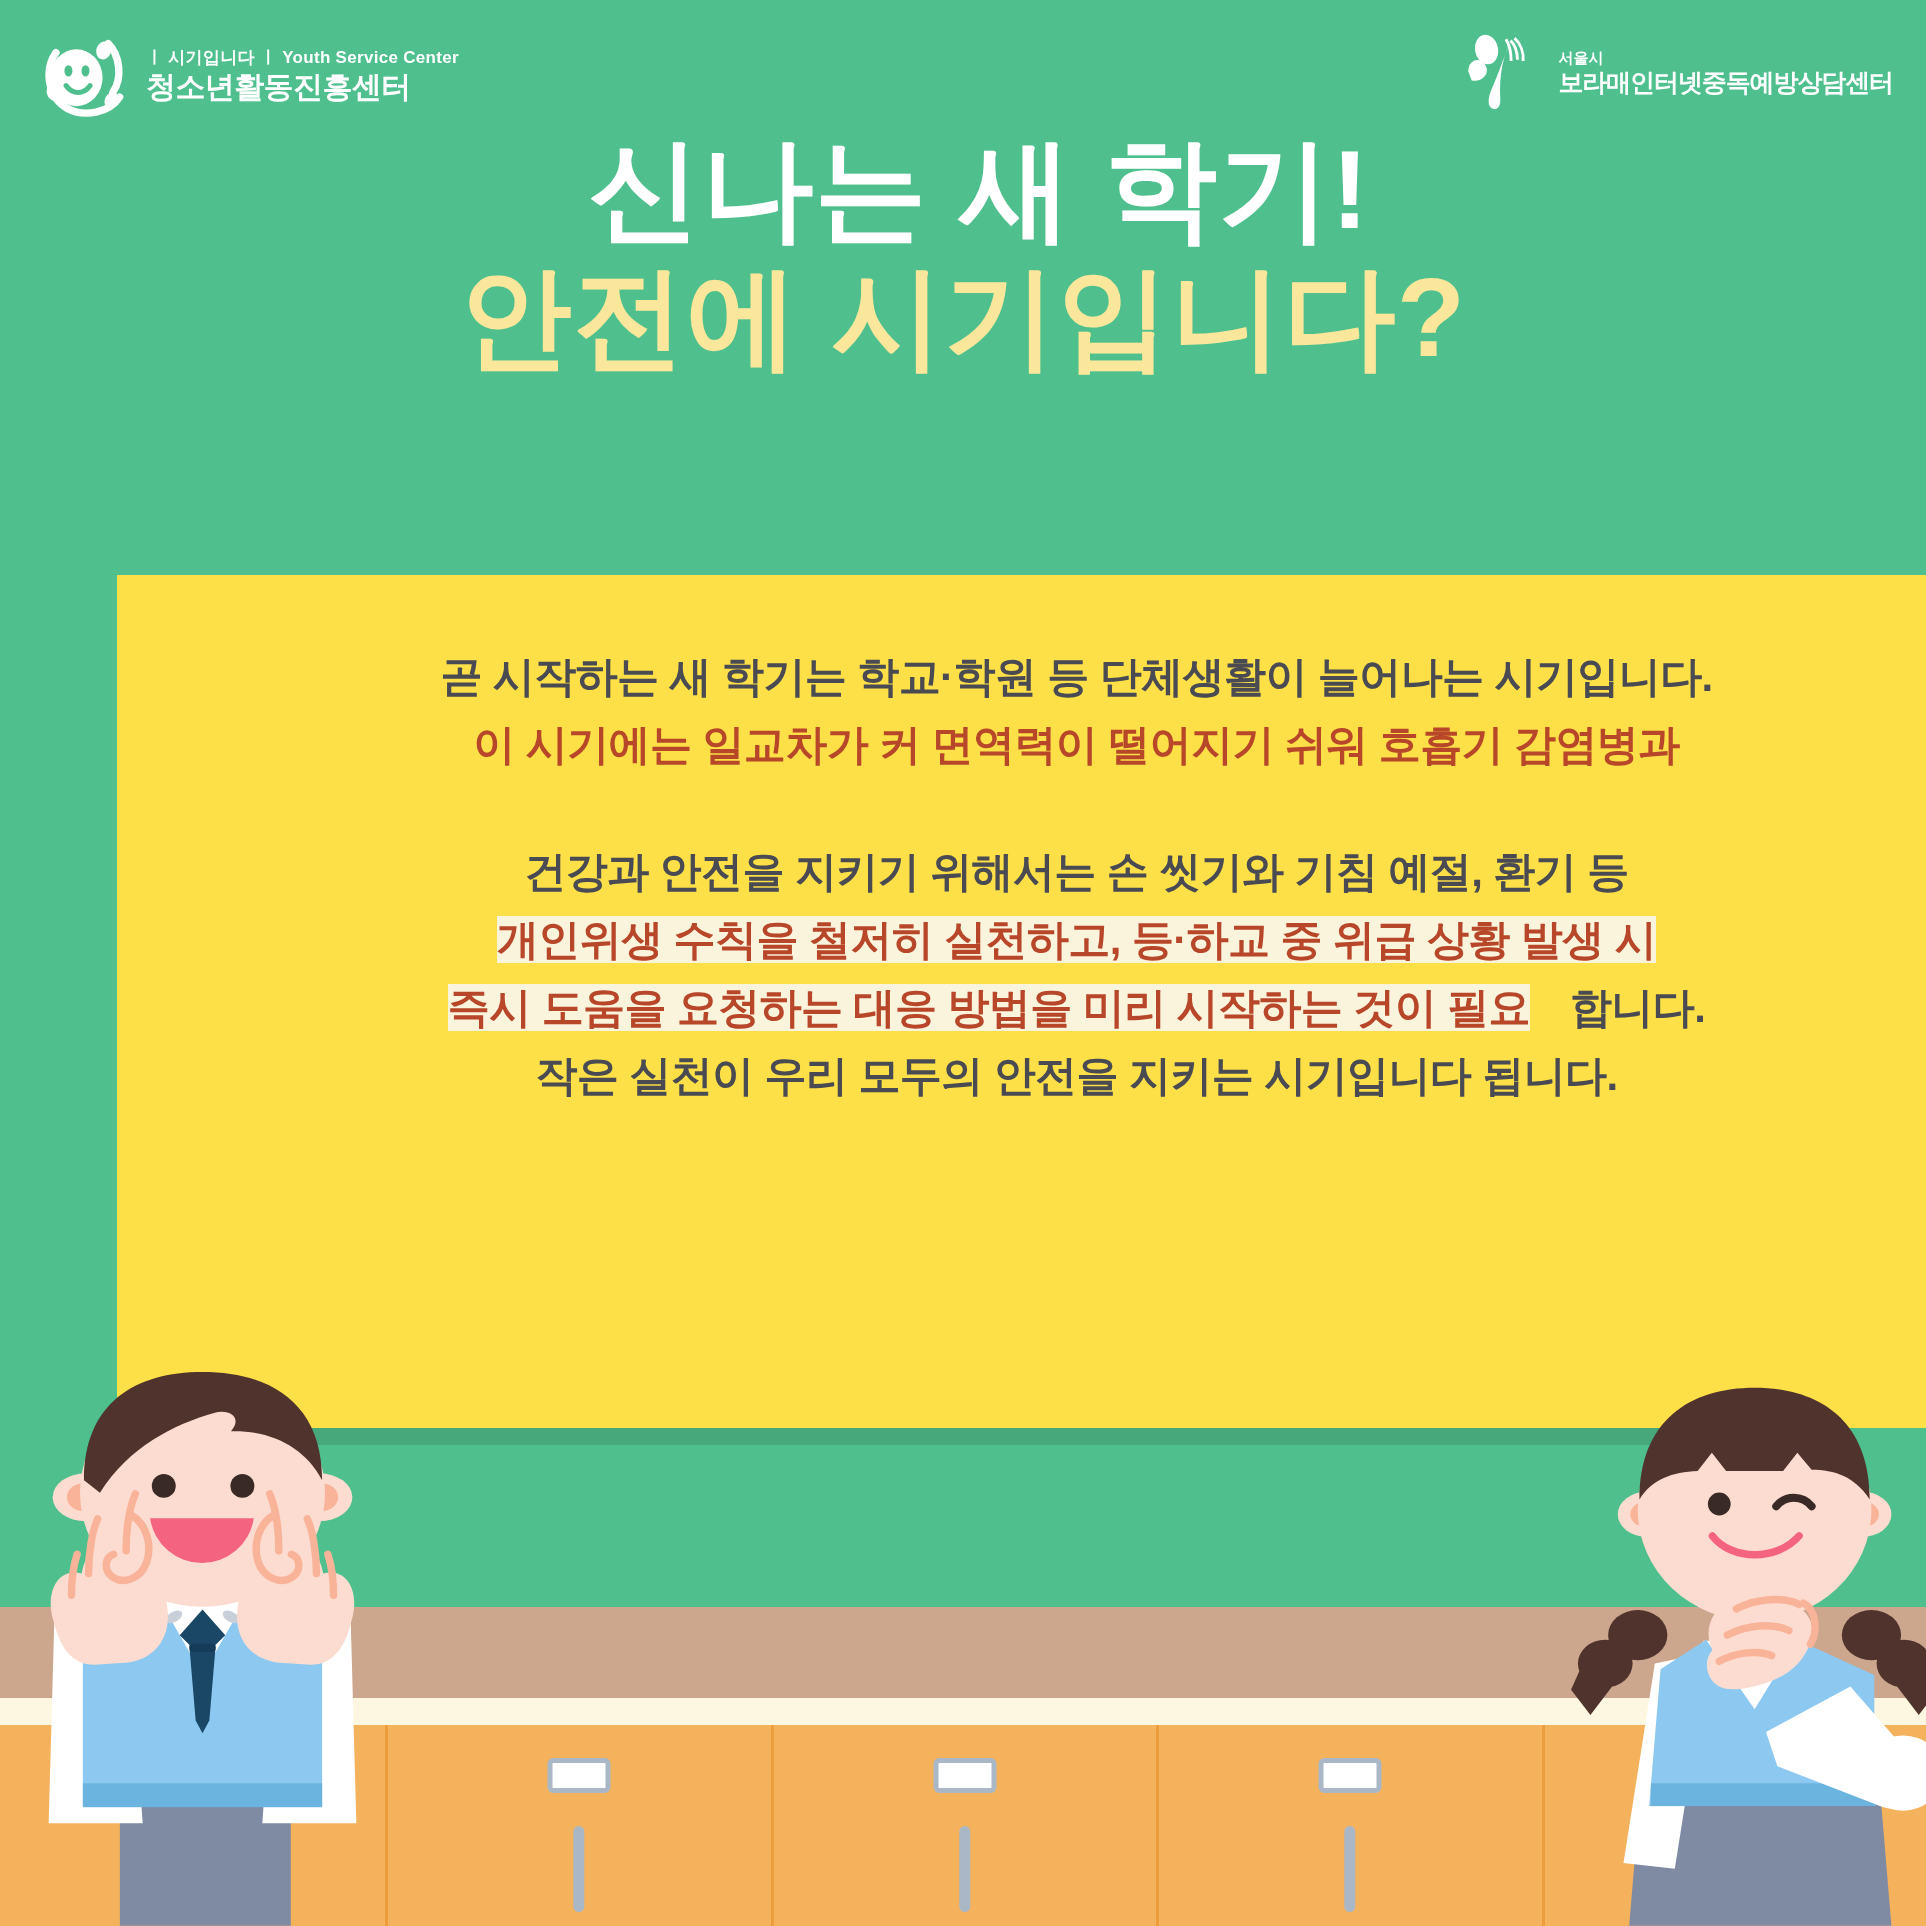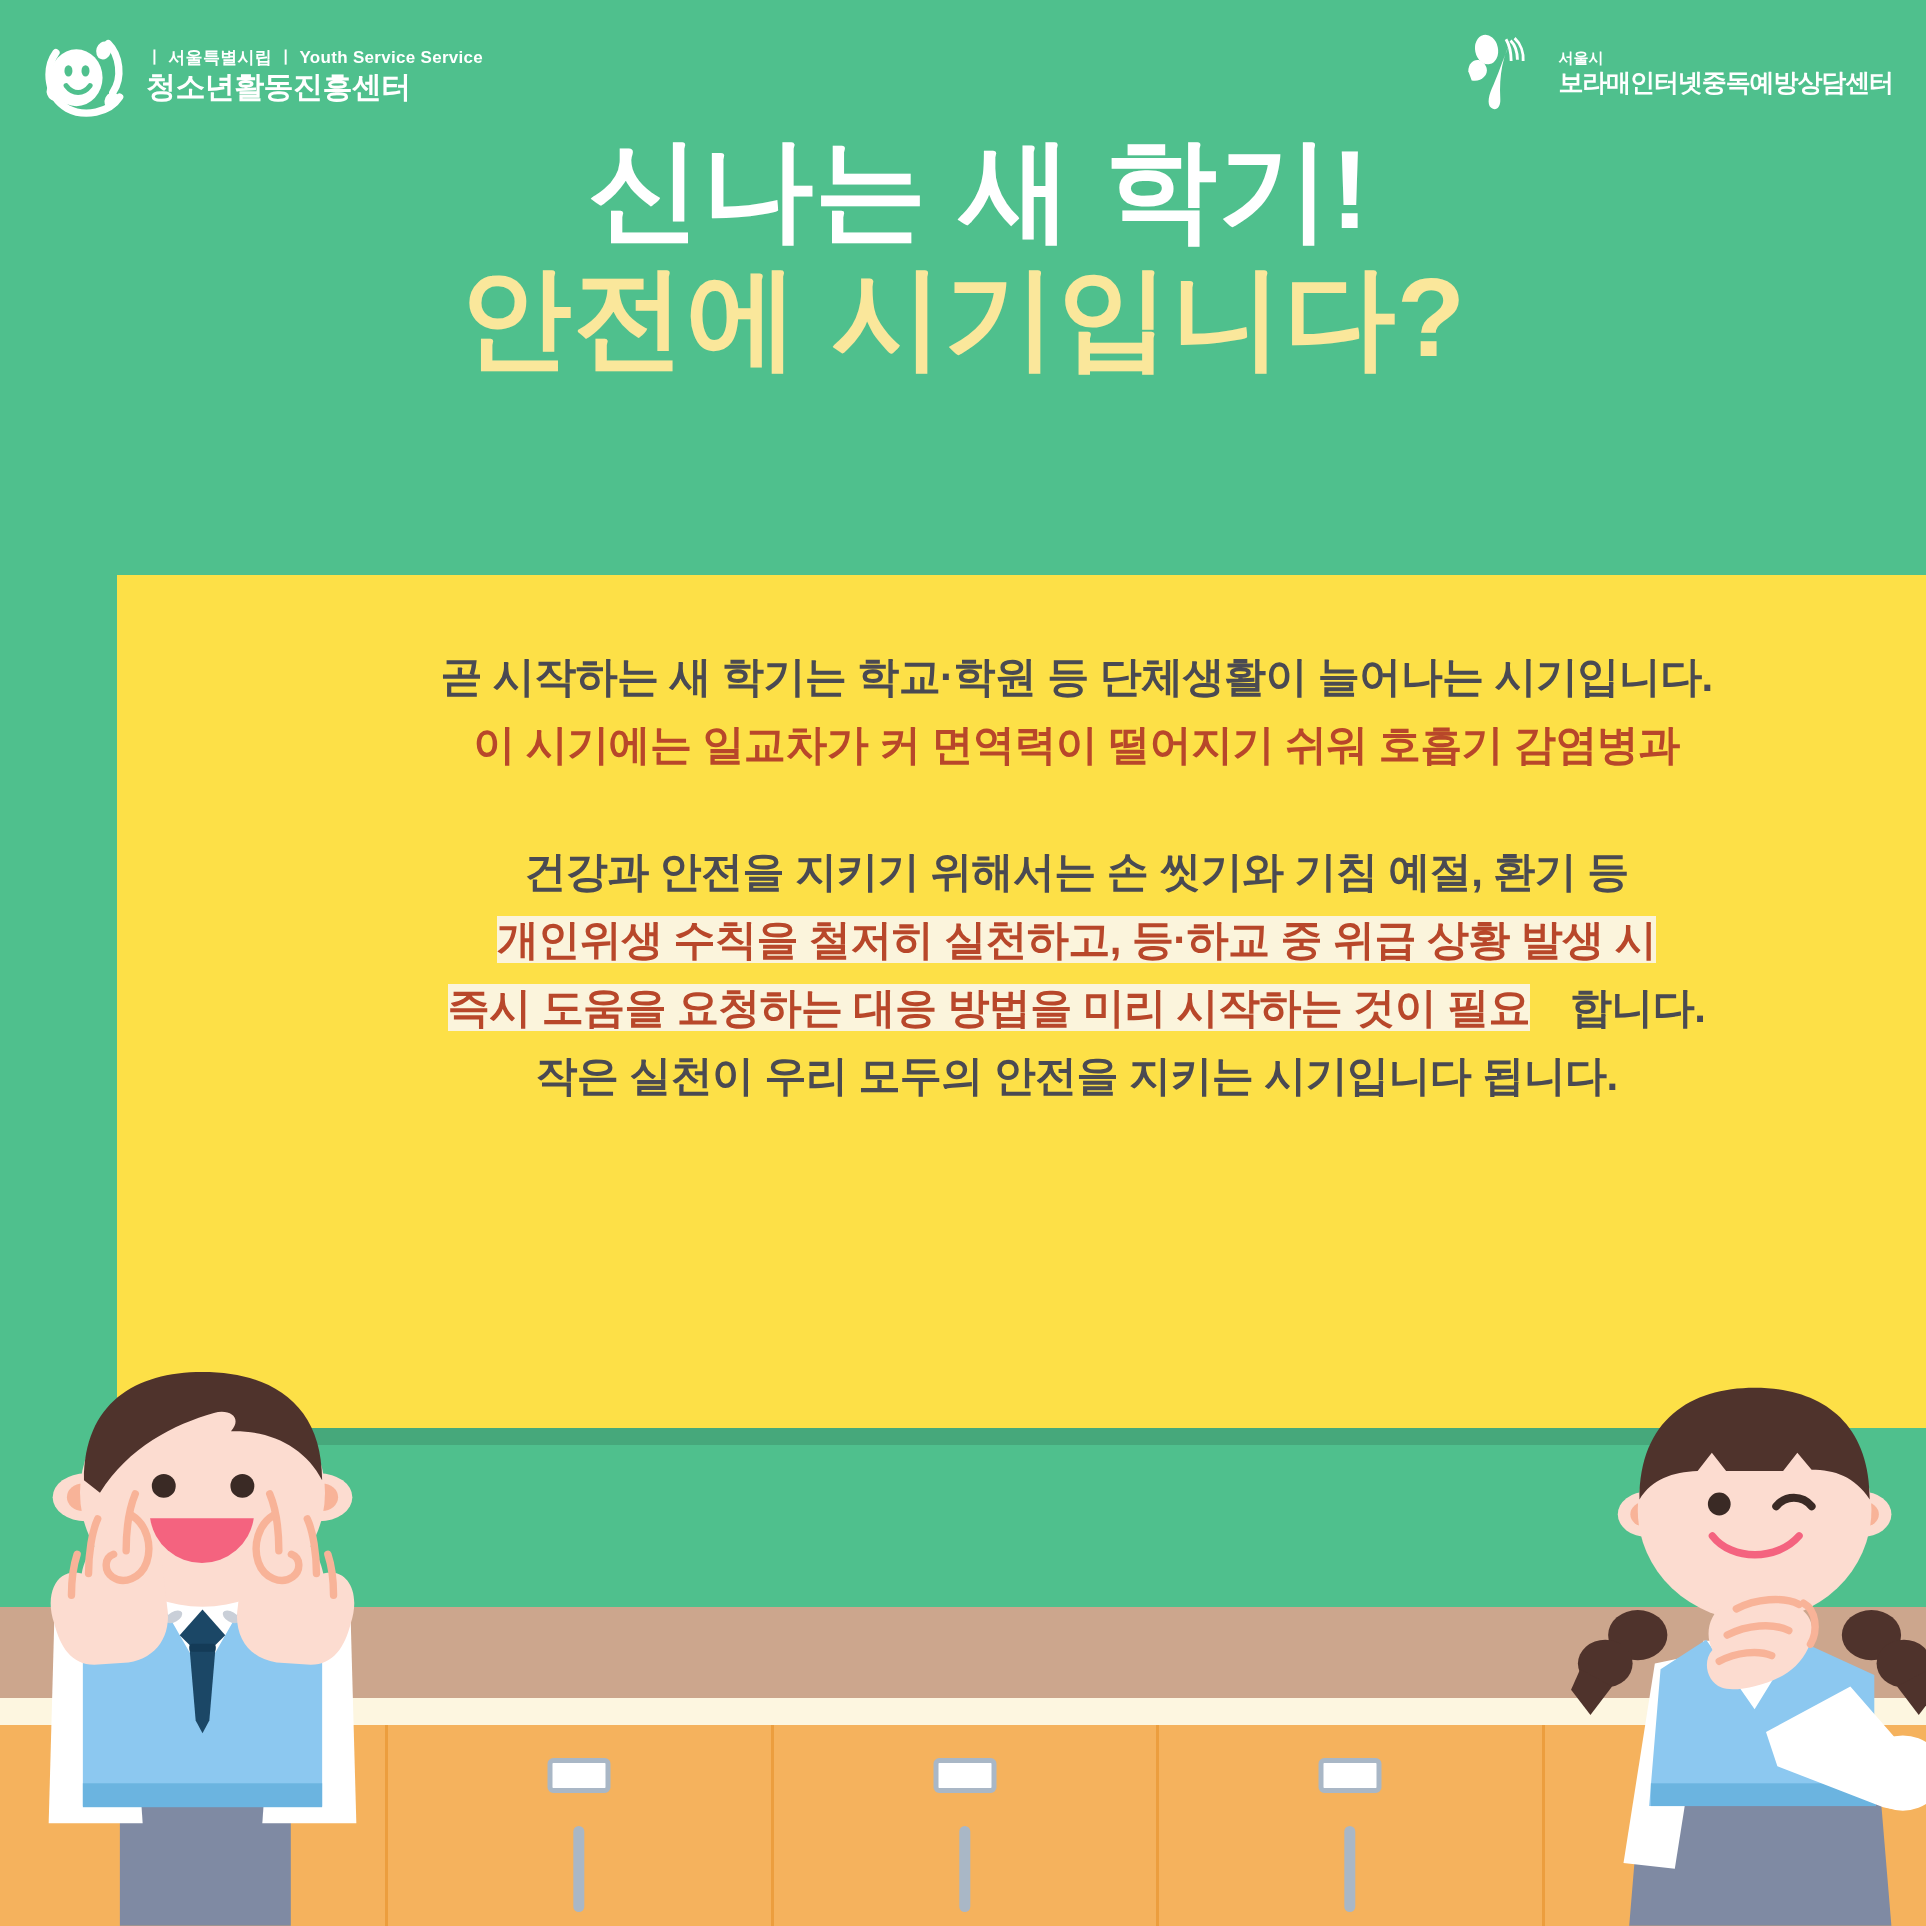--- a/index.html
+++ b/index.html
@@ -124,21 +124,21 @@
       <path d="M120 18 C140 38 146 78 128 104" stroke="#fff" stroke-width="13" fill="none" stroke-linecap="round"></path>
       <ellipse cx="64" cy="78" rx="46" ry="50" fill="#fff"></ellipse>
       <ellipse cx="50" cy="66" rx="7" ry="10" fill="#4FC08D"></ellipse>
       <ellipse cx="80" cy="66" rx="7" ry="10" fill="#4FC08D"></ellipse>
       <path d="M46 92 C58 108 76 108 88 92" stroke="#4FC08D" stroke-width="9" fill="none" stroke-linecap="round"></path>
       <ellipse cx="112" cy="30" rx="13" ry="16" fill="#fff" transform="rotate(18 112 30)"></ellipse>
       <ellipse cx="24" cy="104" rx="12" ry="15" fill="#fff" transform="rotate(-20 24 104)"></ellipse>
       <ellipse cx="126" cy="118" rx="12" ry="15" fill="#fff" transform="rotate(25 126 118)"></ellipse>
     </svg>
     <div class="logo-text">
-      <div class="logo-kicker">ㅣ 서울특별시립 ㅣ Youth Service Service</div>
+      <div class="logo-kicker">ㅣ 시기입니다 ㅣ Youth Service Center</div>
       <div class="logo-name">청소년활동진흥센터</div>
     </div>
   </div>
 
   <div id="logo-right">
     <svg width="80" height="86" viewBox="0 0 140 150">
       <ellipse cx="50" cy="34" rx="20" ry="26" fill="#fff" transform="rotate(-12 50 34)"></ellipse>
       <path d="M18 72 C18 50 42 44 50 66 C54 80 38 92 24 88 Z" fill="#fff"></path>
       <path d="M96 14 C78 44 72 78 74 120 C75 136 66 142 58 136 C50 130 54 112 62 96 C74 68 82 40 96 14 Z" fill="#fff"></path>
       <path d="M92 18 C100 26 104 40 104 52" stroke="#fff" stroke-width="5" fill="none"></path>

